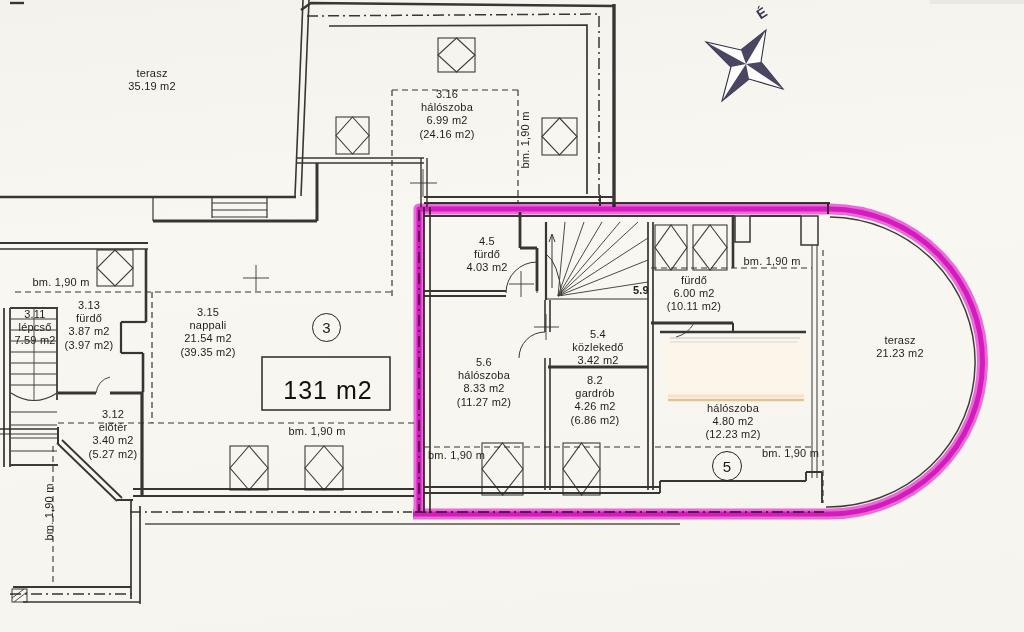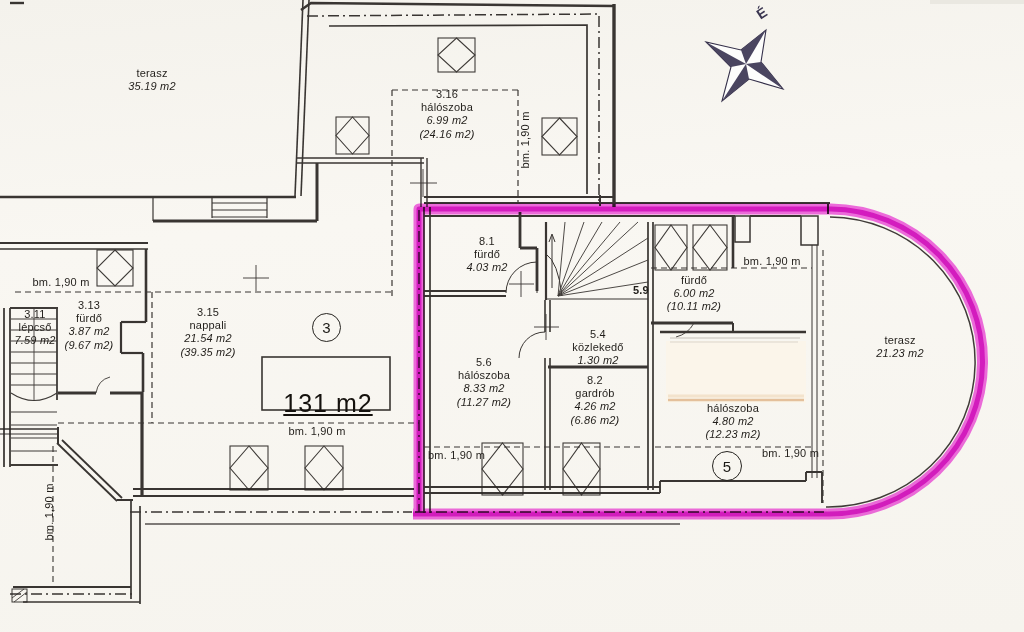--- a/index.html
+++ b/index.html
@@ -8,32 +8,32 @@
     background:linear-gradient(175deg,#f4f2ec 0%,#f9f7f2 35%,#f6f4ee 100%);
     font-family:"Liberation Sans", sans-serif;color:#211e1a;
   }
   .stage{position:absolute;inset:0;}
   svg{position:absolute;left:0;top:0;}
   .lbl{
     position:absolute;text-align:center;font-size:11px;line-height:1.2;
     color:#211e1a;transform:translateX(-50%);white-space:nowrap;letter-spacing:.2px;
   }
   .lbl span{display:block;}
-  .lbl .it{font-style:italic;}
+  .lbl .it{}
   .lbl.left{transform:none;text-align:left;}
   .lbl.vert{transform:translate(-50%,-50%) rotate(-90deg);}
   .lbl.small{font-size:11px;}
   .badge{
     position:absolute;border:1.7px solid #262420;border-radius:50%;
     display:flex;align-items:center;justify-content:center;
     font-size:15px;color:#1c1a16;background:transparent;
   }
   .big-area{
-    position:absolute;left:270px;top:389px;width:116px;text-align:center;
-    font-size:25px;letter-spacing:1px;color:#14110d;text-decoration:underline;
+    position:absolute;left:270px;top:376px;width:116px;text-align:center;
+    font-size:25px;letter-spacing:1px;color:#14110d;
   }
   .north{
     position:absolute;left:757px;top:5px;font-weight:bold;font-size:14px;
     color:#3a3550;transform:rotate(-33deg);
   }
 </style>
 </head>
 <body>
 
 <div class="stage">
@@ -241,21 +241,21 @@
       <span>bm. 1,90 m</span>
     </div>
 <div class="lbl small" style="left:61px;top:276px;">
       <span>bm. 1,90 m</span>
     </div>
 
 <div class="lbl" style="left:89px;top:299px;">
   <span>3.13</span>
       <span>fürdő</span>
   <span class="it">3.87 m2</span>
-      <span class="it">(9.67 m2)</span>
+      <span class="it">(3.97 m2)</span>
 </div>
 
 <div class="lbl" style="left:35px;top:308px;">
   <span>3.11</span>
       <span>lépcső</span>
   <span class="it">7.59 m2</span>
 </div>
 
 <div class="lbl" style="left:208px;top:306px;">
   <span>3.15</span>
@@ -267,48 +267,54 @@
 <div class="badge" style="left:312px;top:313px;width:27px;height:27px;">
       <span>3</span>
     </div>
 
 <div class="big-area"><span>131 m2</span></div>
 
 <div class="lbl small" style="left:317px;top:425px;">
       <span>bm. 1,90 m</span>
     </div>
 
+<div class="lbl" style="left:113px;top:408px;">
+  <span>3.12</span>
+      <span>előtér</span>
+  <span class="it">3.40 m2</span>
+      <span class="it">(5.27 m2)</span>
+</div>
 
 <div class="lbl vert small" style="left:50px;top:512px;">
       <span>bm. 1,90 m</span>
     </div>
 
 <div class="lbl" style="left:487px;top:235px;">
-  <span>8.1</span>
+  <span>4.5</span>
       <span>fürdő</span>
   <span class="it">4.03 m2</span>
 </div>
 
 <div class="lbl" style="left:641px;top:284px;font-weight:bold;">
       <span>5.9</span>
     </div>
 <div class="lbl" style="left:694px;top:274px;">
   <span>fürdő</span>
   <span class="it">6.00 m2</span>
       <span class="it">(10.11 m2)</span>
 </div>
 
 <div class="lbl small" style="left:772px;top:255px;">
       <span>bm. 1,90 m</span>
     </div>
 
 <div class="lbl" style="left:598px;top:328px;">
   <span>5.4</span>
       <span>közlekedő</span>
-  <span class="it">1.30 m2</span>
+  <span class="it">3.42 m2</span>
 </div>
 
 <div class="lbl" style="left:484px;top:356px;">
   <span>5.6</span>
       <span>hálószoba</span>
   <span class="it">8.33 m2</span>
       <span class="it">(11.27 m2)</span>
 </div>
 
 <div class="lbl" style="left:595px;top:374px;">

